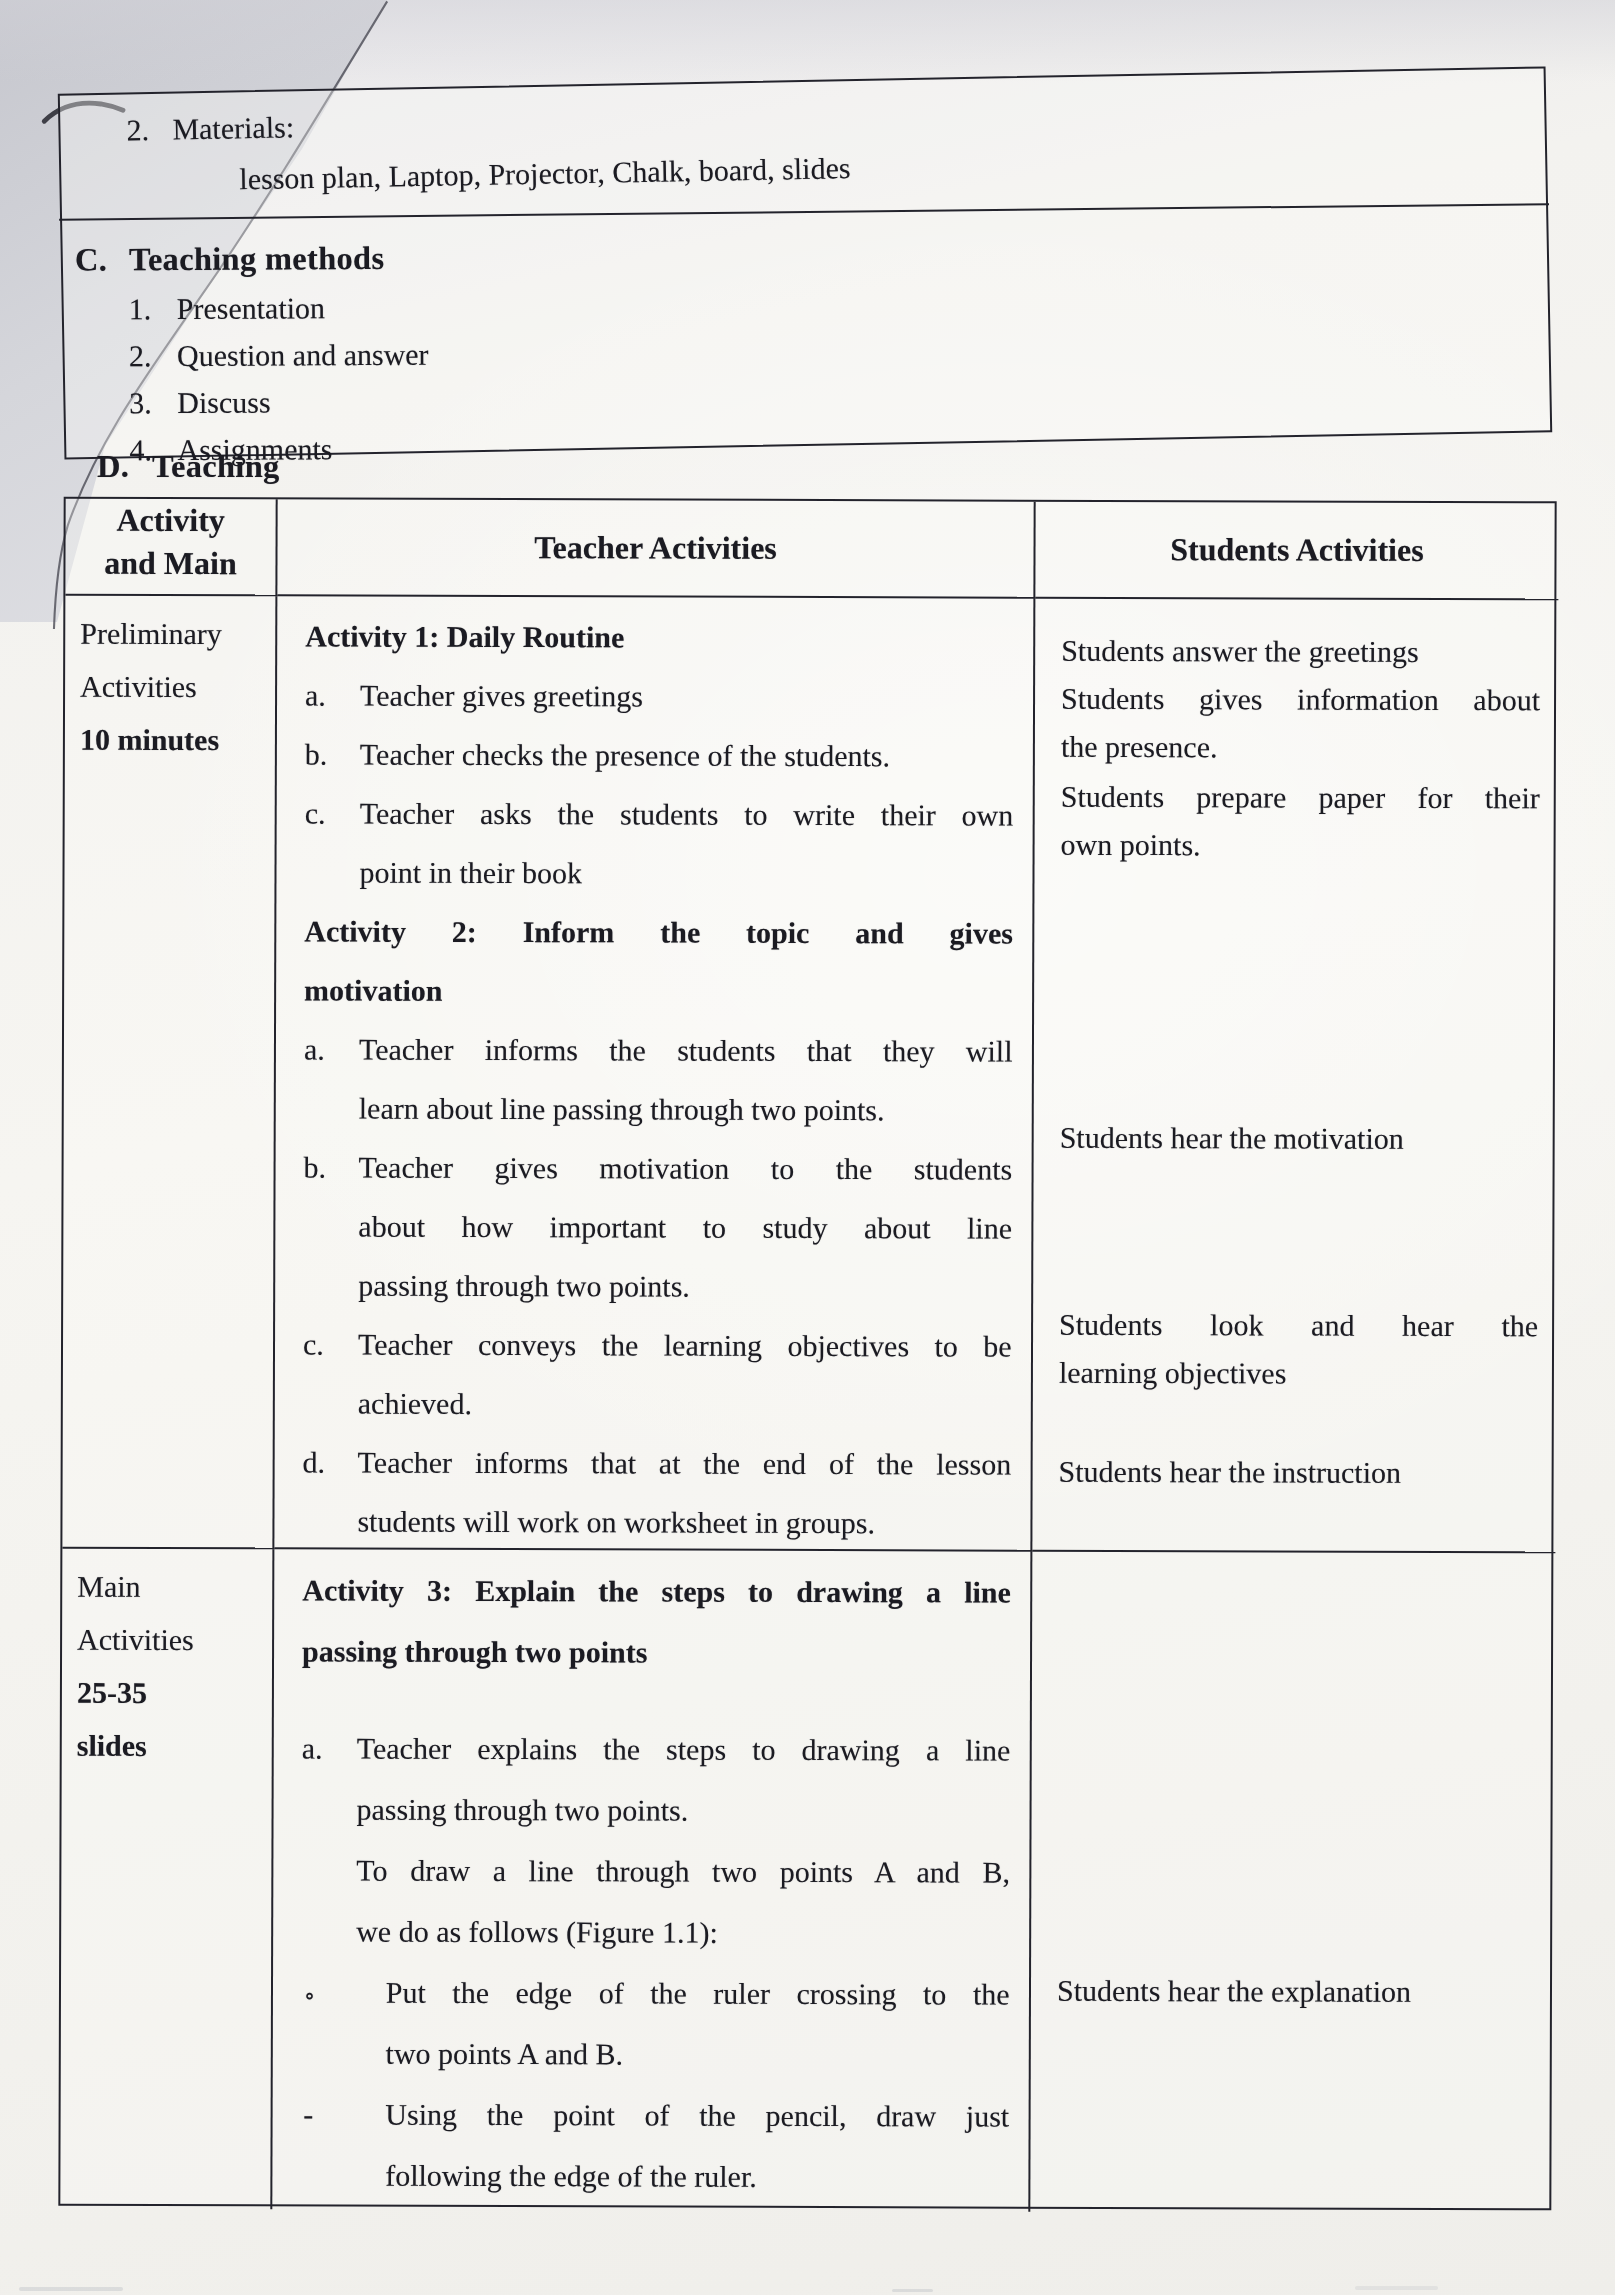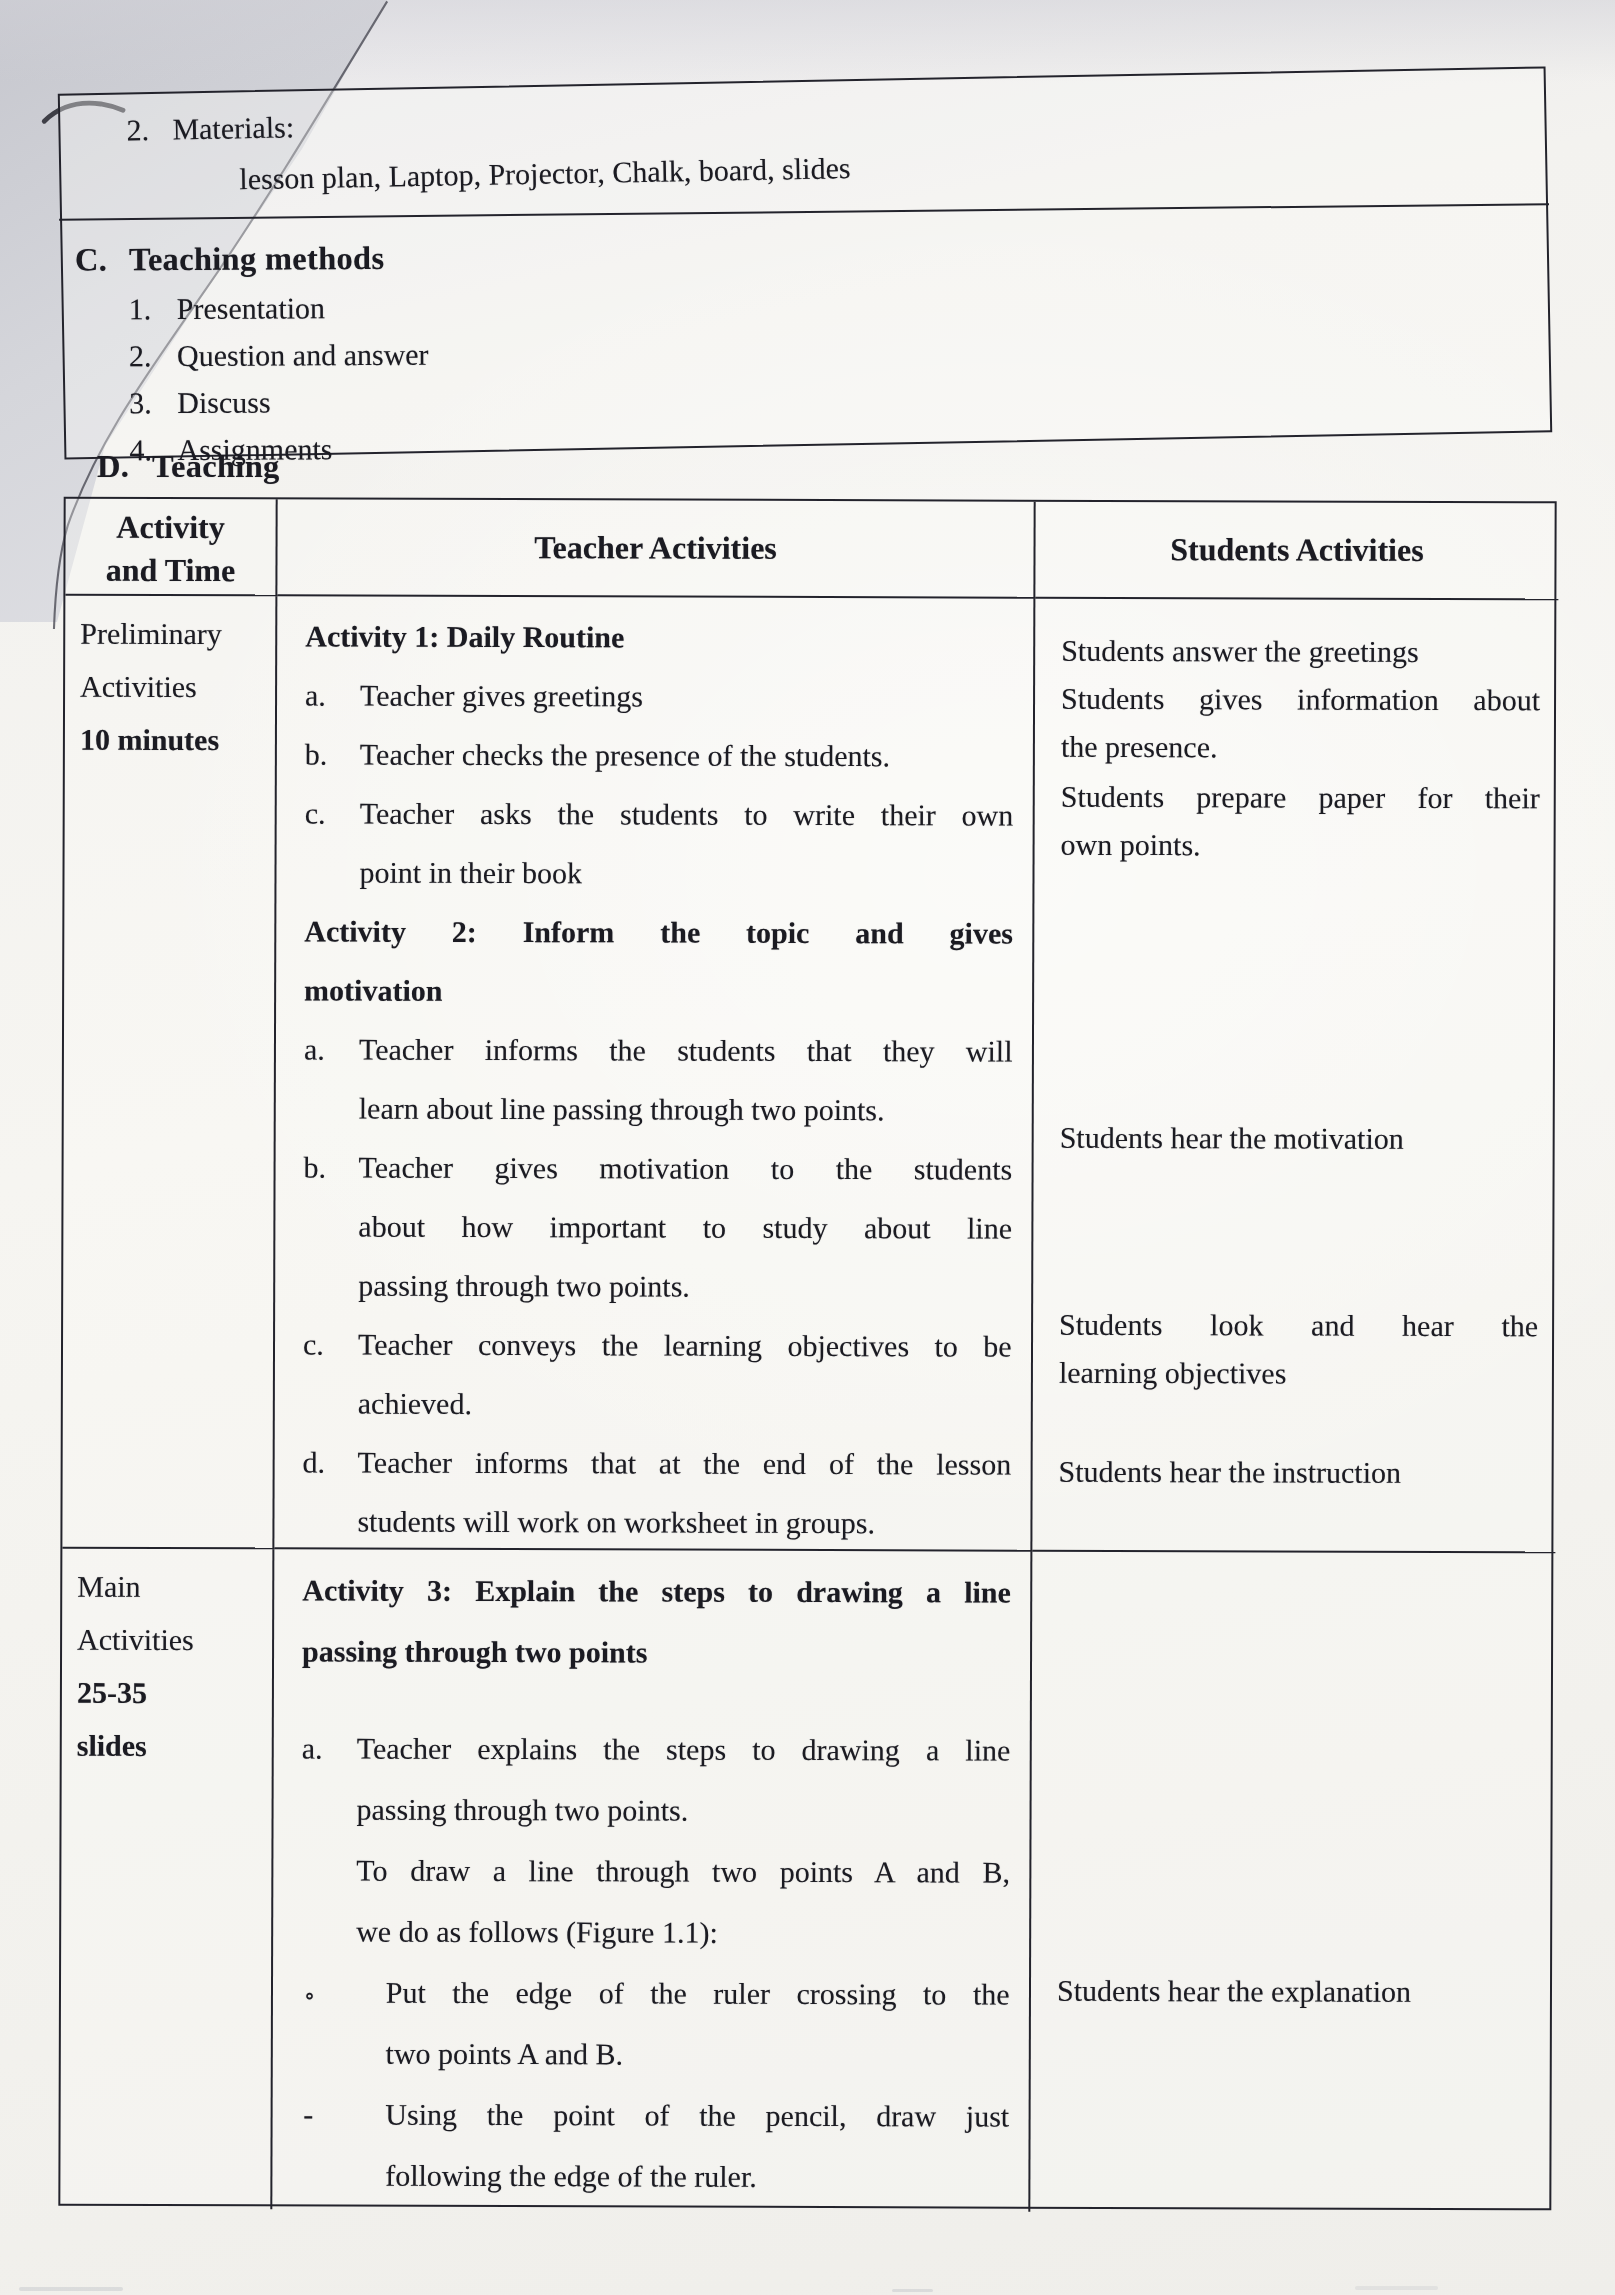--- a/index.html
+++ b/index.html
@@ -72,21 +72,21 @@
     grid-template-columns:212px 758px 523px;
     grid-template-rows:97px 953px 660px;
     background:rgba(253,252,249,.3);
     box-sizing:border-box;
   }
   .cell{border-right:2.1px solid #23232c;border-bottom:2.1px solid #23232c;box-sizing:border-box;position:relative;}
   .cell.last-col{border-right:none;}
   .cell.last-row{border-bottom:none;}
 
   .hdr{font-size:32px;font-weight:bold;text-align:center;line-height:43px;}
-  .hdr.c1{padding-top:7px;}
+  .hdr.c1{}
   .hdr.c2,.hdr.c3{display:flex;align-items:center;justify-content:center;}
 
   
   .timecell{padding:11px 5.5px 0 15px;font-size:30px;line-height:53px;}
   .tline{display:block;font-weight:bold;}
   .tbold{font-weight:normal;}
 
   
   .tcell{padding:9.7px 19.4px 0 28px;font-size:30px;}
   .tcell .flow{line-height:59px;}
@@ -155,21 +155,21 @@
 
   <div class="proc-head">
     <span class="letter">D.</span>
     <span>Teaching</span>
   </div>
 
   <div class="ptable">
 
     <div class="cell hdr c1">
       <span class="ln">Activity</span>
-      <span class="ln">and Time</span>
+      <span class="ln">and Main</span>
     </div>
     <div class="cell hdr c2">
       <span>Teacher Activities</span>
     </div>
     <div class="cell hdr c3 last-col">
       <span>Students Activities</span>
     </div>
 
     <div class="cell timecell">
       <span class="tline tbold">Preliminary</span>

